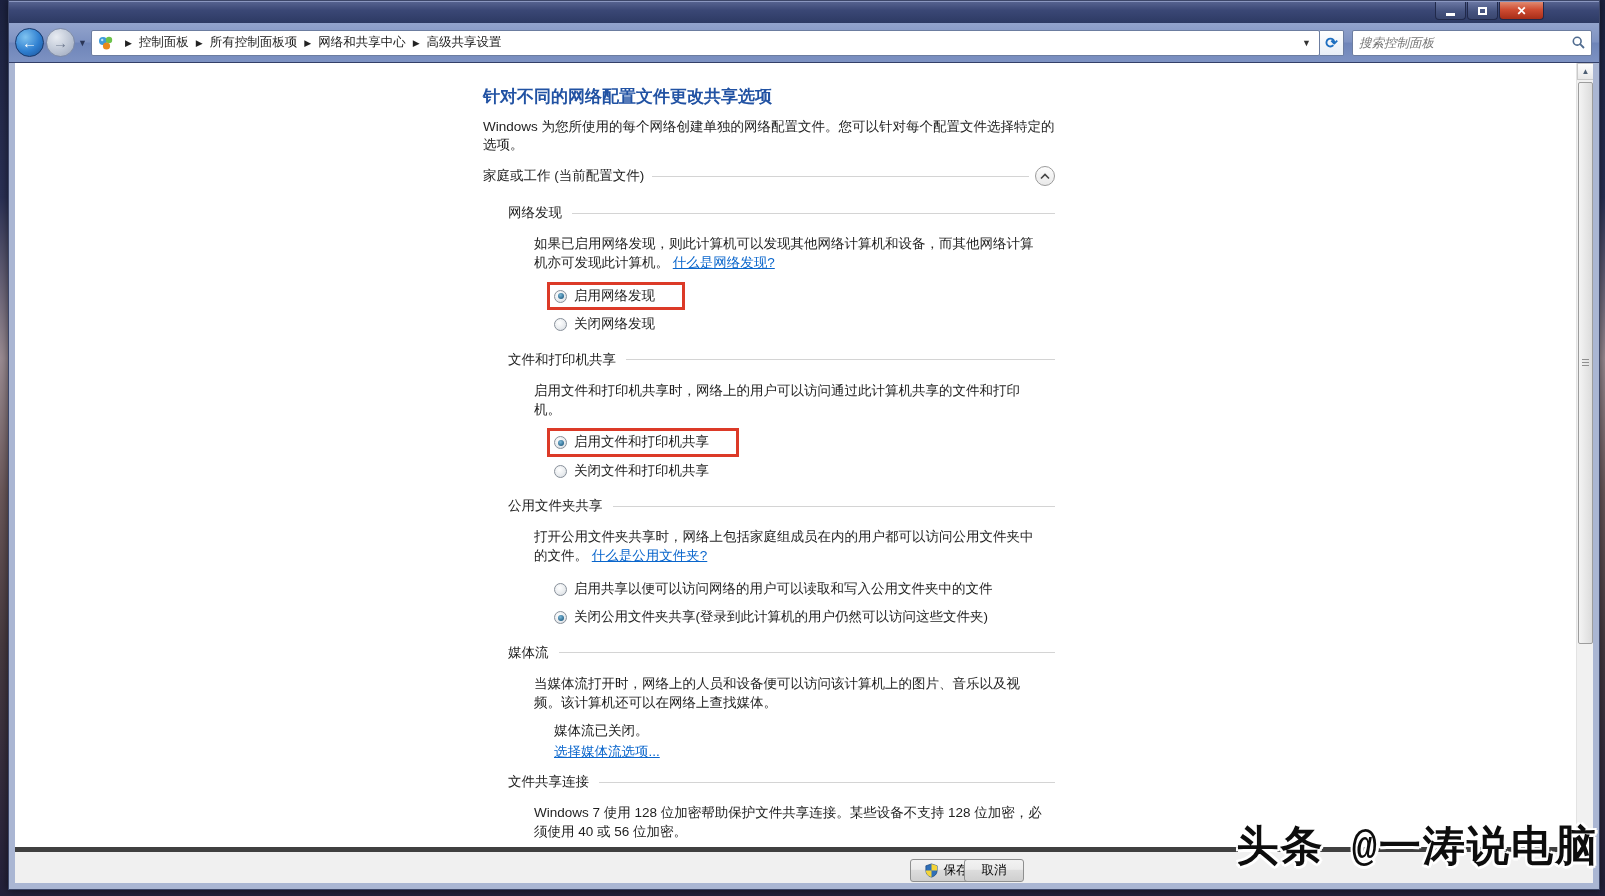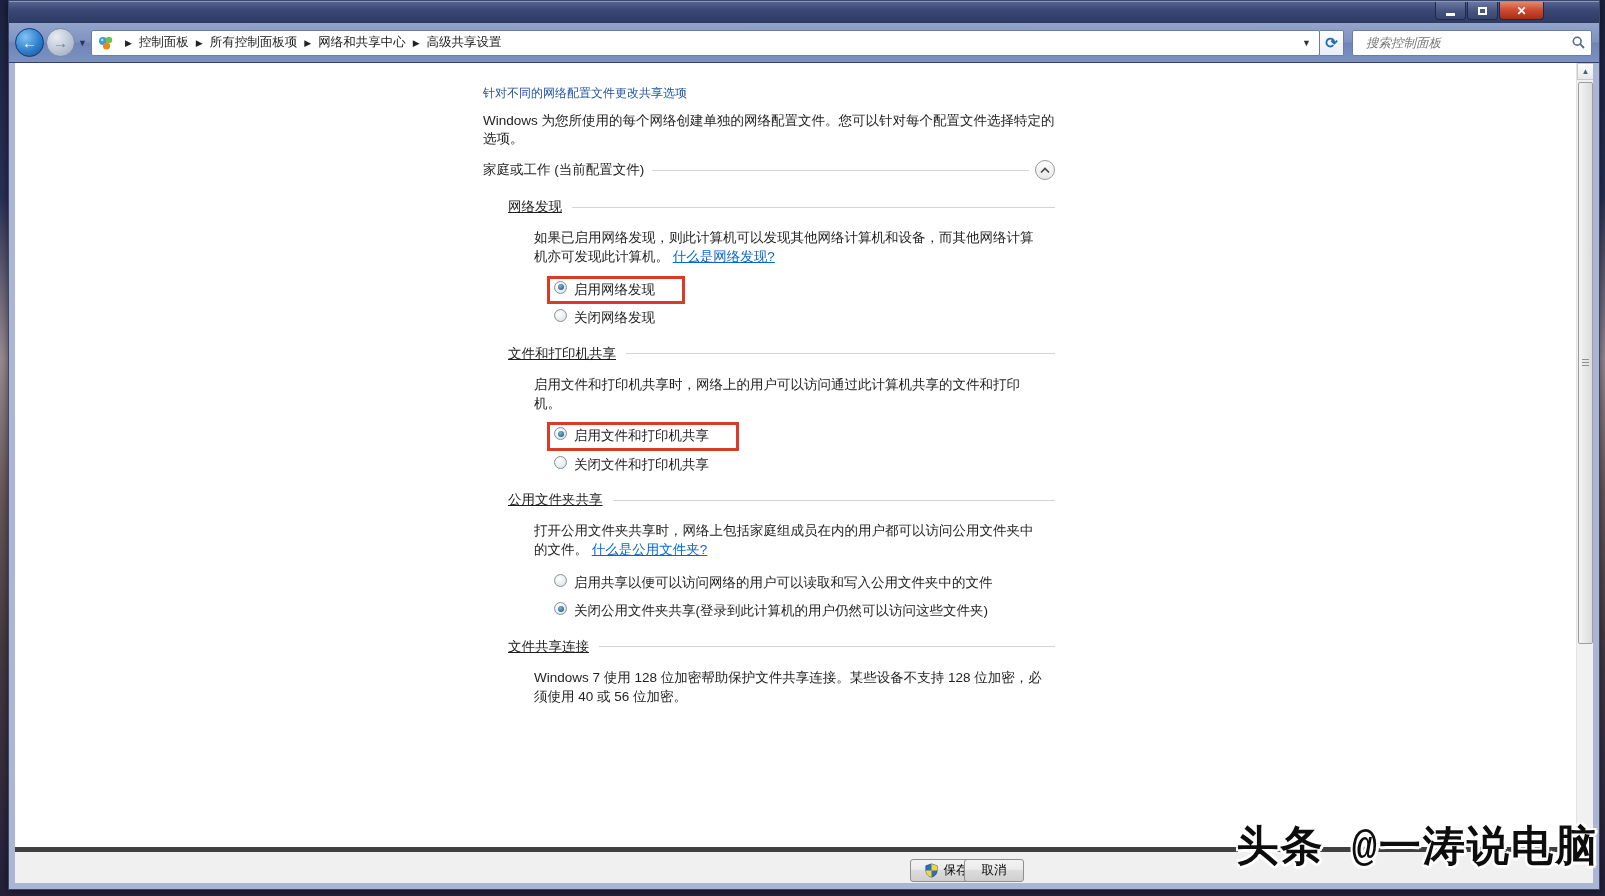--- a/index.html
+++ b/index.html
@@ -45,48 +45,48 @@
   .crumb-sep { font-size:9px; color:#222; margin:0 7px; }
   .crumb { cursor:pointer; white-space:nowrap; }
   .addr-caret { margin-left:auto; font-size:9px; color:#333; padding:0 4px; cursor:pointer; }
   .refreshbtn { width:24px; height:26px; border:1px solid #6c7da0; border-left:none;
     border-radius:0 2px 2px 0; margin:0 8px 0 -8px;
     background:linear-gradient(180deg,#fdfefe,#e8eef6); display:flex; align-items:center;
     justify-content:center; color:#1e6fc0; font-size:15px; font-weight:bold; cursor:pointer; }
   .searchbox { width:240px; height:26px; background:#fff; border:1px solid #6c7da0;
     border-radius:2px; margin-right:7px; display:flex; align-items:center; flex:none; }
   .searchbox input { flex:1; border:none; outline:none; font-style:italic; color:#6d6d6d;
-    font-size:12.5px; padding:0 13px; font-family:"Liberation Sans",sans-serif; background:transparent; }
+    font-size:12.5px; padding:0 6px; font-family:"Liberation Sans",sans-serif; background:transparent; }
   .search-ic { flex:none; margin-right:6px; }
 
   
   .client { position:absolute; top:62px; left:6px; right:6px; bottom:6px; background:#fff; overflow:hidden; }
   .content { position:absolute; top:0; left:0; right:17px; bottom:36px; overflow:hidden;
     padding:22px 0 0 468px; font-size:13.5px; color:#1e1e1e; }
   .col { width:572px; }
-  h1.pagetitle { font-size:12px; font-weight:normal; margin-bottom:10px; }
+  h1.pagetitle { font-size:17px; font-weight:bold; margin-bottom:10px; }
   .subtitle { margin-bottom:12px; line-height:1.35; }
 
   .profile-row { display:flex; align-items:center; margin-bottom:18px; }
   .profile-label { white-space:nowrap; margin-right:8px; }
   .rule { flex:1; border-top:1px solid #d4d4d4; }
   .chev-btn { width:20px; height:20px; border-radius:50%; border:1px solid #9b9b9b;
     margin-left:6px; flex:none; background:linear-gradient(180deg,#fdfdfd,#e9e9e9);
     display:flex; align-items:center; justify-content:center; cursor:pointer; }
 
   .section { margin-bottom:12px; }
   .sec-head { display:flex; align-items:center; margin:0 0 13px 25px; }
-  .sec-title { white-space:nowrap; margin-right:10px;text-decoration:underline; }
+  .sec-title { white-space:nowrap; margin-right:10px; }
   .sec-body { margin-left:51px; width:508px; line-height:1.38; }
   .desc { margin-bottom:9px; }
   .lnk { color:#0a66cc; text-decoration:underline; cursor:pointer; }
   .opts { margin-left:20px; }
   .optwrap { border:3px solid transparent; width:fit-content; padding:1px 27px 1px 4px; margin-left:-7px; }
   .optwrap.hl { border-color:#dc3a28; }
-  .opt-row { display:flex; gap:7px; padding:1px 0; cursor:pointer; }
+  .opt-row { display:flex; align-items:center; gap:7px; padding:1px 0; cursor:pointer; }
   .radio { width:13px; height:13px; border-radius:50%; border:1px solid #88909a; flex:none;
     background:radial-gradient(circle at 40% 35%,#ffffff 0%,#e8ebee 60%,#cfd4da 100%);
     display:flex; align-items:center; justify-content:center; }
   .radio .dot { width:6px; height:6px; border-radius:50%; background:transparent; }
   .radio.on .dot { background:radial-gradient(circle at 40% 35%,#7ab8d8 0%,#2d6a8f 70%,#1d4a66 100%); }
   .status-line { margin:10px 0 2px 0; }
 
   
   .footer { position:absolute; left:0; right:0; bottom:0; height:36px; background:#f0f0f0;
     border-top:5px solid #404040; }
@@ -272,20 +272,33 @@
                     <span class="radio on">
                         <span class="dot"></span>
                       </span>
                     <span>关闭公用文件夹共享(登录到此计算机的用户仍然可以访问这些文件夹)</span>
                   </div>
                 </div>
               </div>
             </div>
           </div>
 
+          <div class="section">
+            <div class="sec-head">
+              <span class="sec-title">媒体流</span>
+              <span class="rule"></span>
+            </div>
+            <div class="sec-body">
+              <div class="desc">当媒体流打开时，网络上的人员和设备便可以访问该计算机上的图片、音乐以及视频。该计算机还可以在网络上查找媒体。</div>
+              <div class="opts">
+                <div class="status-line">媒体流已关闭。</div>
+                <a class="lnk">选择媒体流选项...</a>
+              </div>
+            </div>
+          </div>
 
           <div class="section">
             <div class="sec-head">
               <span class="sec-title">文件共享连接</span>
               <span class="rule"></span>
             </div>
             <div class="sec-body">
               <div class="desc">Windows 7 使用 128 位加密帮助保护文件共享连接。某些设备不支持 128 位加密，必须使用 40 或 56 位加密。</div>
 
             </div>

